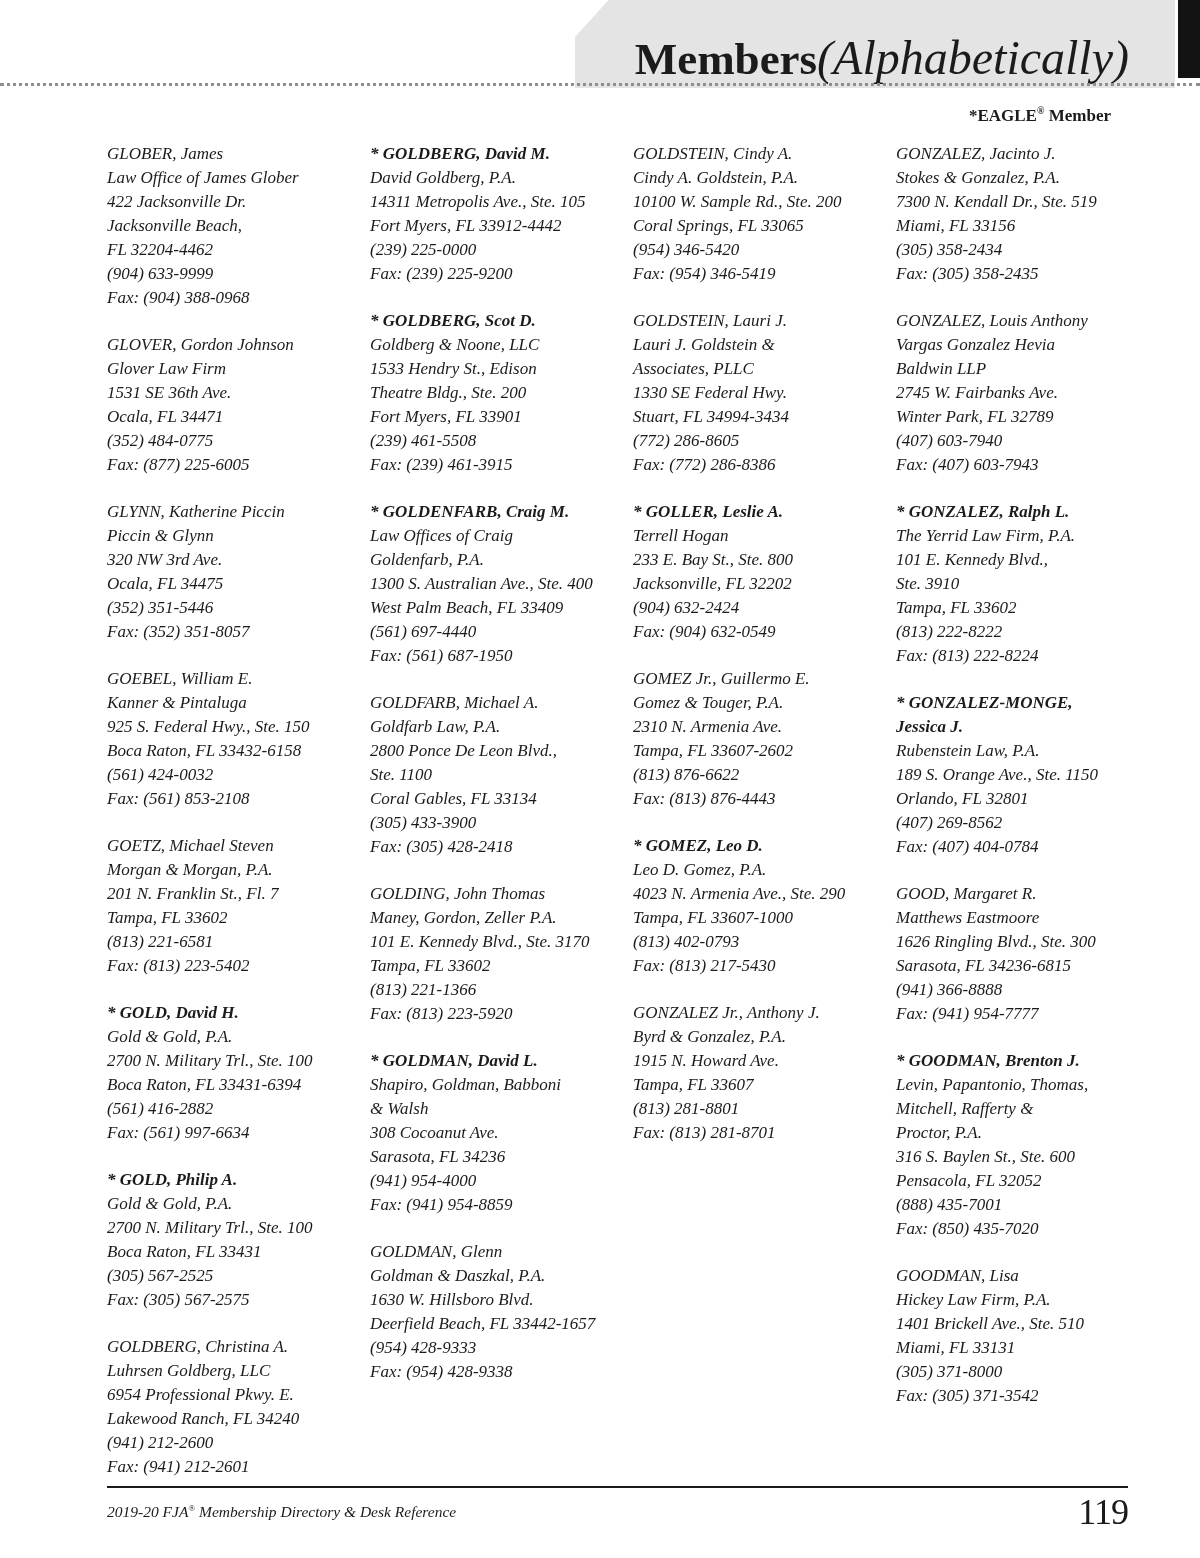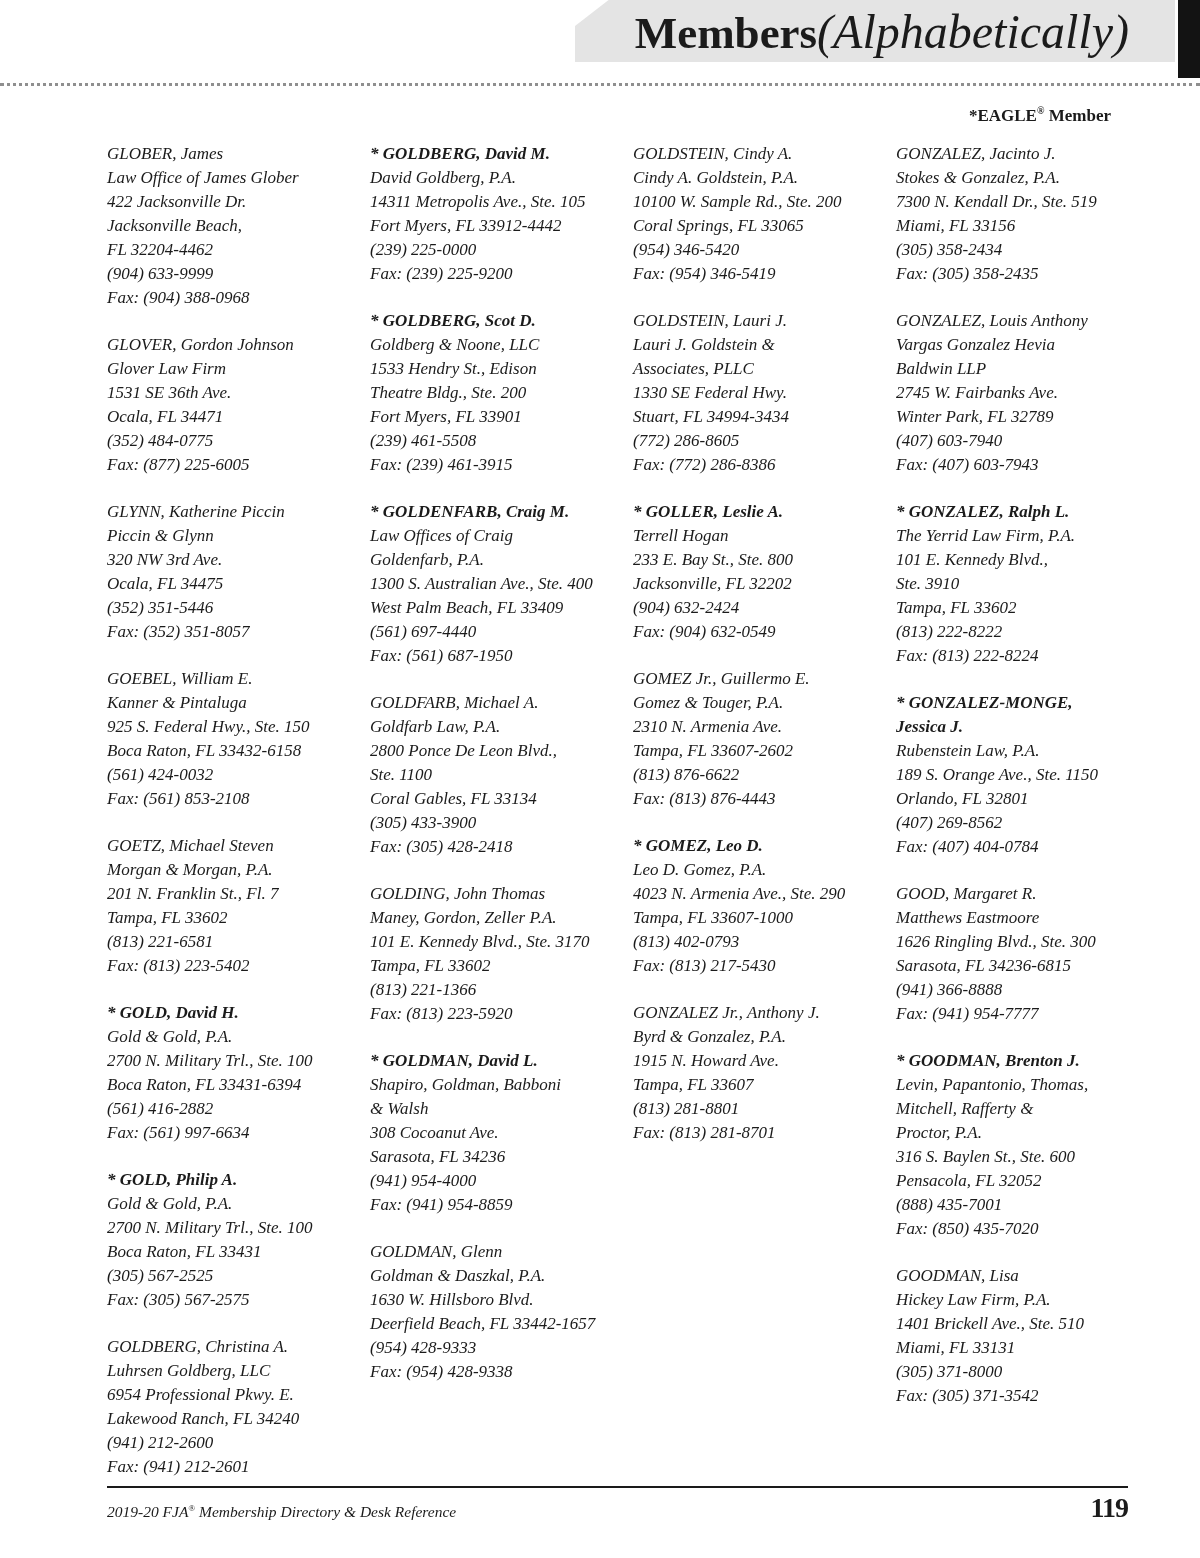--- a/index.html
+++ b/index.html
@@ -6,21 +6,21 @@
   .page{
     position:relative;
     width:1200px;height:1558px;
     background:#ffffff;
     font-family:"Liberation Serif","DejaVu Serif",serif;
     color:var(--body-text,#1b1b1b);
     overflow:hidden;
   }
   
   .banner{
-    position:absolute;left:575px;top:0;width:600px;height:62px;
+    position:absolute;left:575px;top:0;width:600px;height:88px;
     background:var(--banner-bg,#e4e4e4);
     clip-path:polygon(0 100%,0 42%,5.6% 0,100% 0,100% 100%);
     display:flex;align-items:flex-end;justify-content:flex-end;
     padding:0 46px 6px 0;box-sizing:border-box;
     white-space:nowrap;
   }
   .title-bold{font-weight:bold;font-size:45px;line-height:1;}
   .title-italic{font-style:italic;font-size:48px;line-height:1;}
   .corner-bar{
     position:absolute;left:1178px;top:0;width:22px;height:78px;
@@ -54,21 +54,21 @@
     position:absolute;left:107px;top:1486px;width:1021px;height:0;
     border-top:2px solid #1a1a1a;
   }
   .footer-left{
     position:absolute;left:107px;top:1503px;
     font-style:italic;font-size:15.5px;white-space:nowrap;
   }
   .footer-left sup{font-size:9px;}
   .footer-page{
     position:absolute;right:72px;top:1494px;
-    font-size:28px;line-height:1;letter-spacing:-1px;font-weight:bold;
+    font-size:36px;line-height:1;letter-spacing:-1px;
   }
 </style>
 </head>
 <body>
 
 <div class="page">
 
   <div class="banner">
     <span class="title-bold">Members</span>
       <span class="title-italic"> (Alphabetically)</span>

